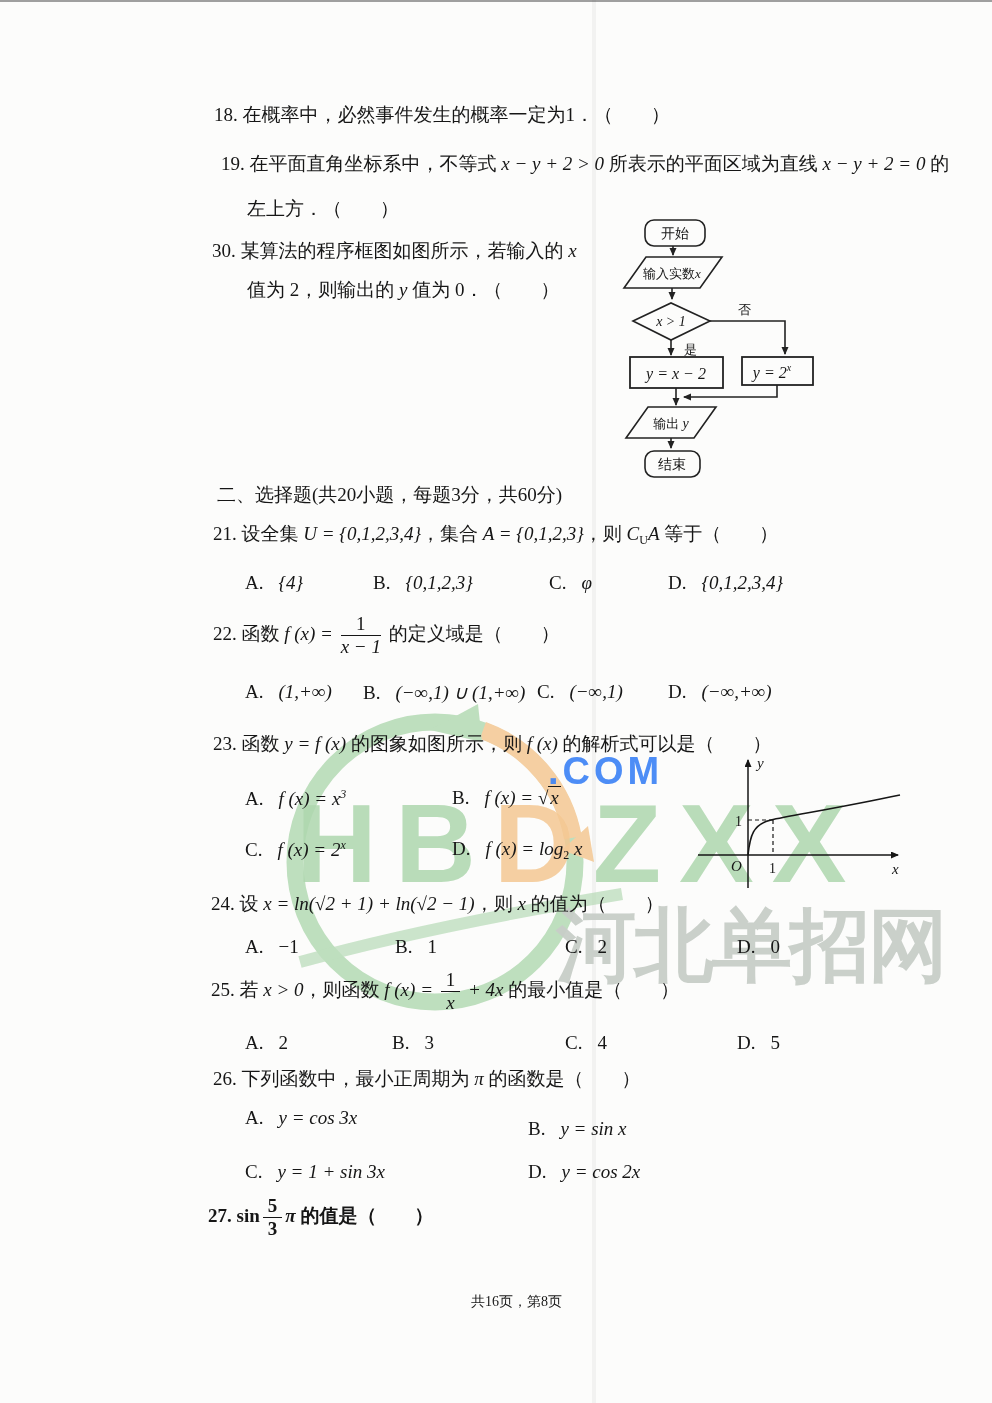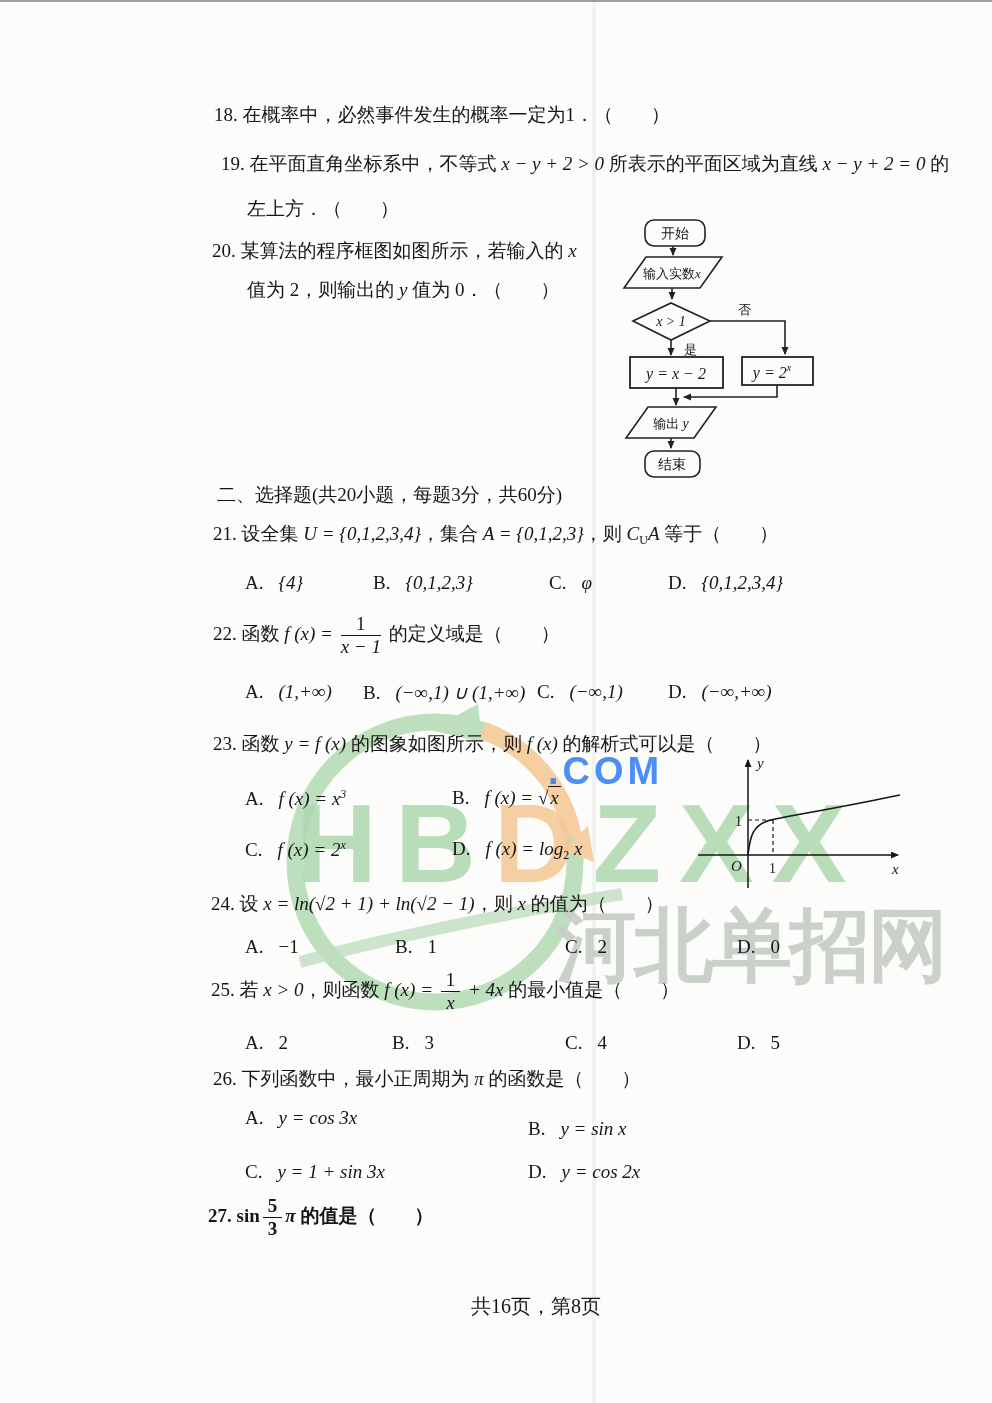--- a/index.html
+++ b/index.html
@@ -26,21 +26,21 @@
   .m{font-style:italic;}
   .up{font-style:normal;}
   .sup{font-size:12px;vertical-align:7px;font-style:italic;}
   .sub{font-size:12px;vertical-align:-4px;font-style:normal;}
   .frac{display:inline-block;vertical-align:middle;text-align:center;line-height:1.05;margin:0 3px;}
   .frac .num{display:block;padding:0 5px 1px 5px;border-bottom:1.4px solid #161616;}
   .frac .den{display:block;padding-top:1px;}
   .radarg{border-top:1.5px solid #161616;padding:0 2px;font-style:italic;}
   .opt{position:absolute;font-size:19px;white-space:nowrap;}
   .opt .lbl{font-style:normal;margin-right:15px;}
-  .footer{position:absolute;left:471px;top:1293px;font-size:20px;}
+  .footer{position:absolute;left:471px;top:1293px;font-size:14px;}
   svg text{font-family:"Liberation Serif", serif;fill:#161616;}
 </style>
 </head>
 <body>
 
 <div id="page">
   <div class="scan-top"></div>
   <div class="fold"></div>
 
   <div id="wm">
@@ -64,21 +64,21 @@
     </div>
 
     <div class="q" style="left:209px;top:151px;margin-left:12px;">
       <span>19. 在平面直角坐标系中，不等式 </span><span class="m">x − y + 2 &gt; 0</span><span> 所表示的平面区域为直线 </span><span class="m">x − y + 2 = 0</span><span> 的</span>
     </div>
     <div class="q" style="left:247px;top:196px;">
       <span>左上方．（　　）</span>
     </div>
 
     <div class="q" style="left:212px;top:238px;">
-      <span>20. 某算法的程序框图如图所示，若输入的 </span><span class="m">x</span>
+      <span>30. 某算法的程序框图如图所示，若输入的 </span><span class="m">x</span>
     </div>
     <div class="q" style="left:247px;top:277px;">
       <span>值为 2，则输出的 </span><span class="m">y</span><span> 值为 0．（　　）</span>
     </div>
 
     <svg width="290" height="272" viewBox="0 0 290 272" style="position:absolute;left:600px;top:212px;">
       <defs>
         <marker id="ah" markerWidth="9" markerHeight="9" refX="7" refY="3.5" orient="auto" markerUnits="userSpaceOnUse">
           <path d="M0,0 L8,3.5 L0,7 Z" fill="#222"></path>
         </marker>

